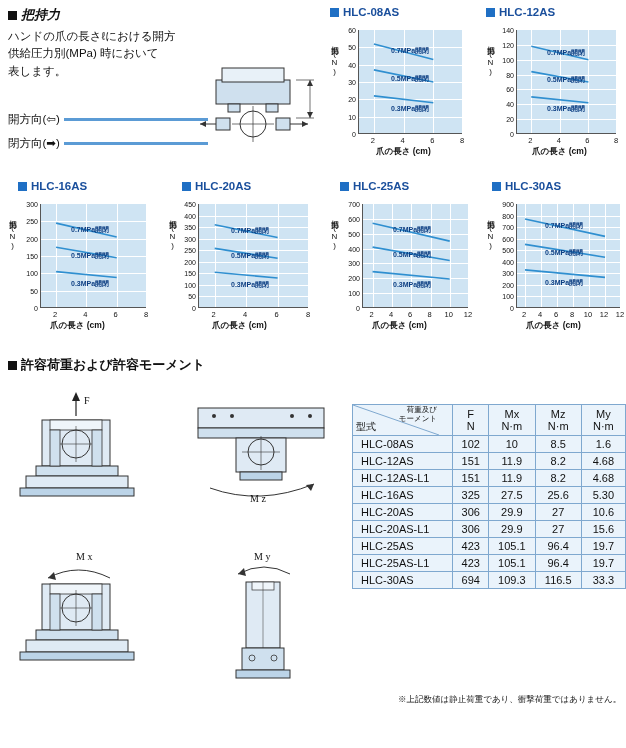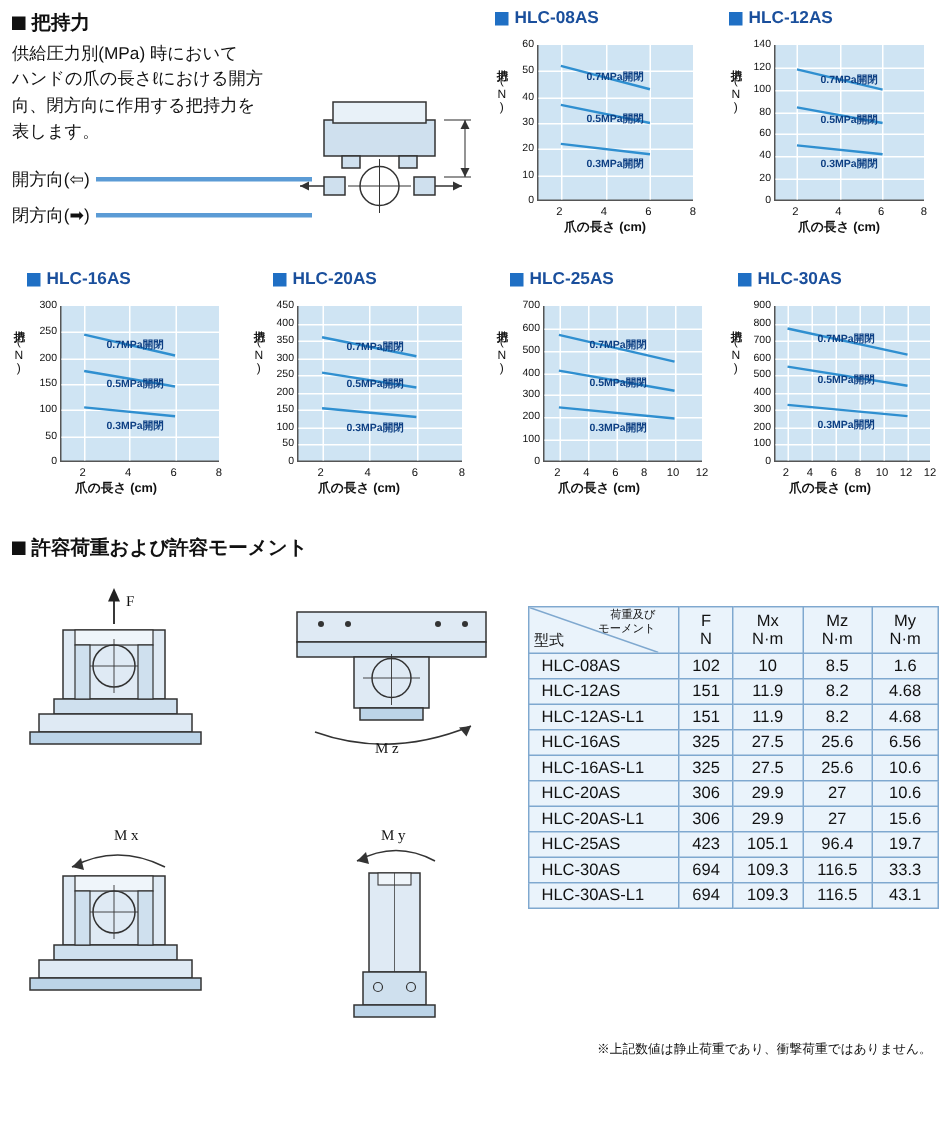--- a/index.html
+++ b/index.html
@@ -29,29 +29,28 @@
   .hdr-cell .t1{position:absolute;right:2px;top:1px;font-size:7.5px;line-height:1.15;text-align:right;}
   .hdr-cell .t2{position:absolute;left:3px;bottom:1px;font-size:10px;}
   .hdr-cell .diag{position:absolute;left:0;top:0;width:100%;height:100%;}
   .note{font-size:8.5px;}
   .fig{position:absolute;}
   .drawing{position:absolute;}
 </style>
 </head>
 <body>
 
-<div class="sec-title" style="position:absolute;left:8px;top:6px;">
+<div class="sec-title" style="position:absolute;left:8px;top:6px;font-style:italic;">
   <span class="sq"></span>
   <span>把持力</span>
 </div>
 
 <div style="position:absolute;left:8px;top:28px;width:190px;font-size:11.5px;line-height:1.5;">
+  <div>ハンドの爪の長さℓにおける開方</div>
   <div>供給圧力別(MPa) 時において</div>
-  <div>ハンドの爪の長さℓにおける開方</div>
-  <div>向、閉方向に作用する把持力を</div>
   <div>表します。</div>
 </div>
 
 <div style="position:absolute;left:8px;top:112px;width:200px;display:flex;align-items:center;">
   <span style="font-size:11.5px;">開方向(⇦)</span>
   <span style="flex:1;height:3px;background:#5b9bd5;margin-left:4px;"></span>
 </div>
 <div style="position:absolute;left:8px;top:136px;width:200px;display:flex;align-items:center;">
   <span style="font-size:11.5px;">閉方向(➡)</span>
   <span style="flex:1;height:3px;background:#5b9bd5;margin-left:4px;"></span>
@@ -467,28 +466,21 @@
         <td>151</td>
         <td>11.9</td>
         <td>8.2</td>
         <td>4.68</td>
       </tr>
     <tr>
         <td class="model">HLC-16AS</td>
         <td>325</td>
         <td>27.5</td>
         <td>25.6</td>
-        <td>6.56</td>
-      </tr>
-    <tr>
-        <td class="model">HLC-16AS-L1</td>
-        <td>325</td>
-        <td>27.5</td>
-        <td>25.6</td>
-        <td>10.6</td>
+        <td>5.30</td>
       </tr>
     <tr>
         <td class="model">HLC-20AS</td>
         <td>306</td>
         <td>29.9</td>
         <td>27</td>
         <td>10.6</td>
       </tr>
     <tr>
         <td class="model">HLC-20AS-L1</td>
@@ -498,29 +490,29 @@
         <td>15.6</td>
       </tr>
     <tr>
         <td class="model">HLC-25AS</td>
         <td>423</td>
         <td>105.1</td>
         <td>96.4</td>
         <td>19.7</td>
       </tr>
     <tr>
+        <td class="model">HLC-25AS-L1</td>
+        <td>423</td>
+        <td>105.1</td>
+        <td>96.4</td>
+        <td>19.7</td>
+      </tr>
+    <tr>
         <td class="model">HLC-30AS</td>
         <td>694</td>
         <td>109.3</td>
         <td>116.5</td>
         <td>33.3</td>
       </tr>
-    <tr>
-        <td class="model">HLC-30AS-L1</td>
-        <td>694</td>
-        <td>109.3</td>
-        <td>116.5</td>
-        <td>43.1</td>
-      </tr>
   </tbody>
 </table>
 
 <div class="note" style="position:absolute;left:398px;top:694px;">※上記数値は静止荷重であり、衝撃荷重ではありません。</div>
 
 </body></html>

